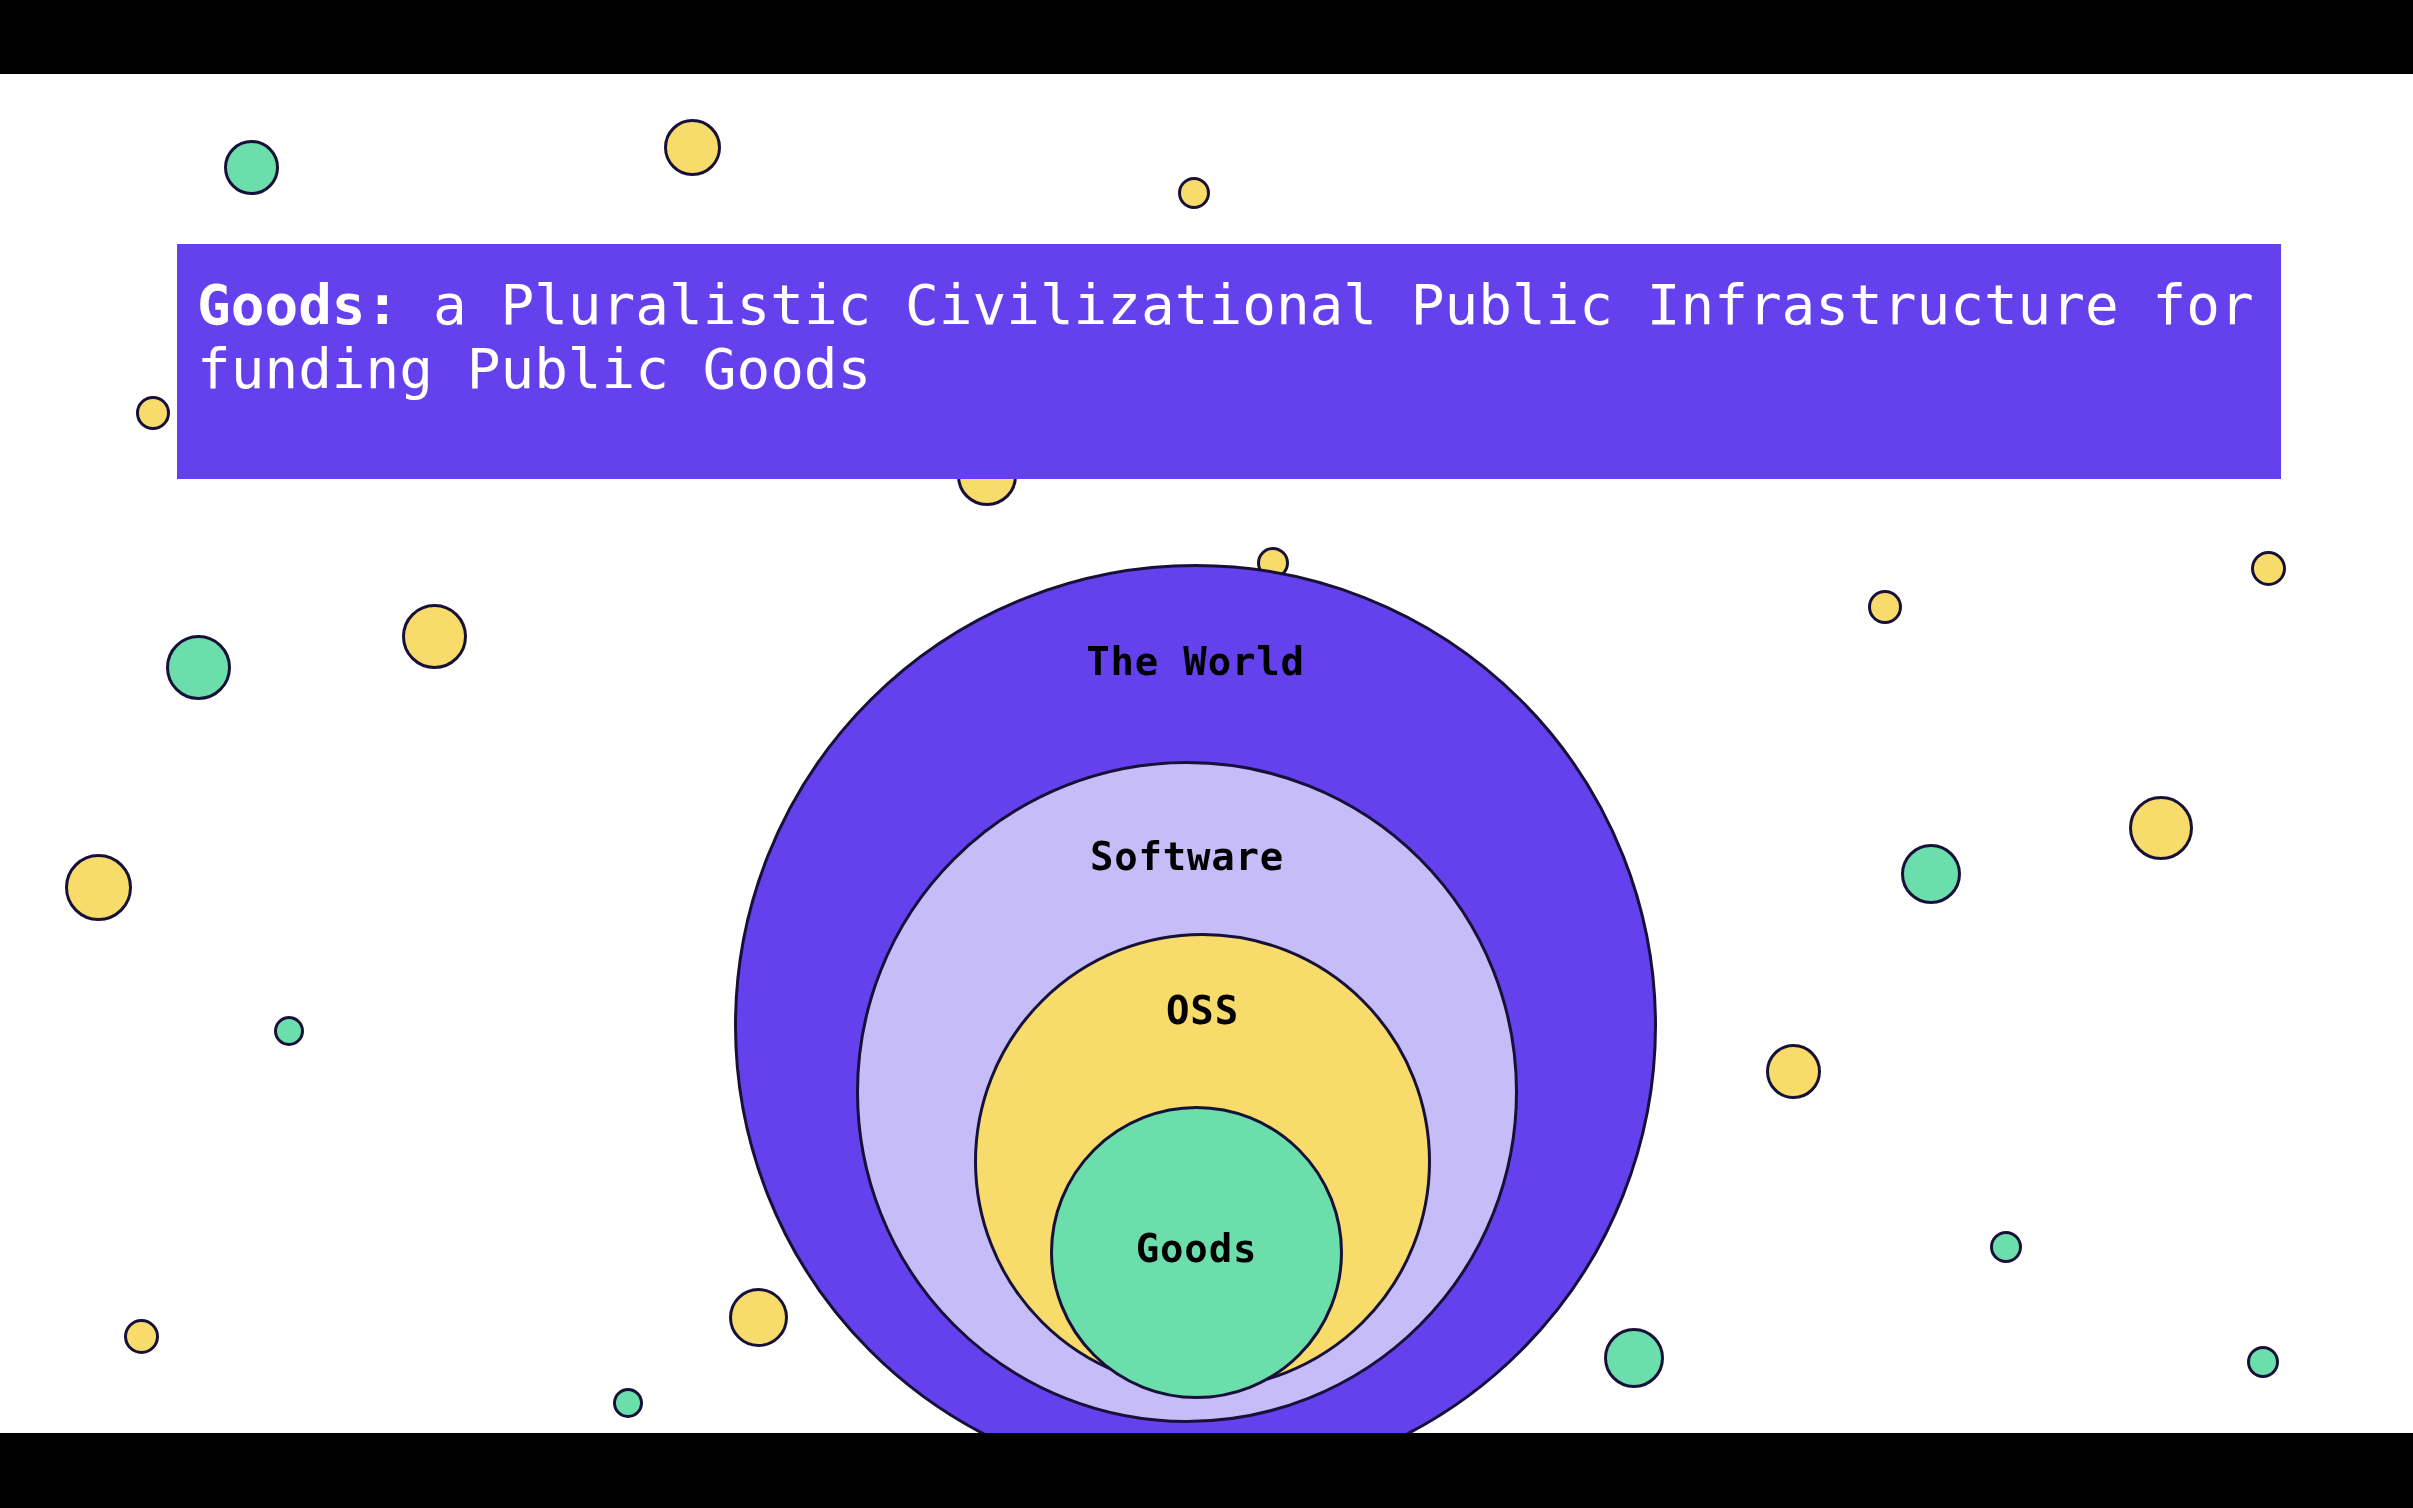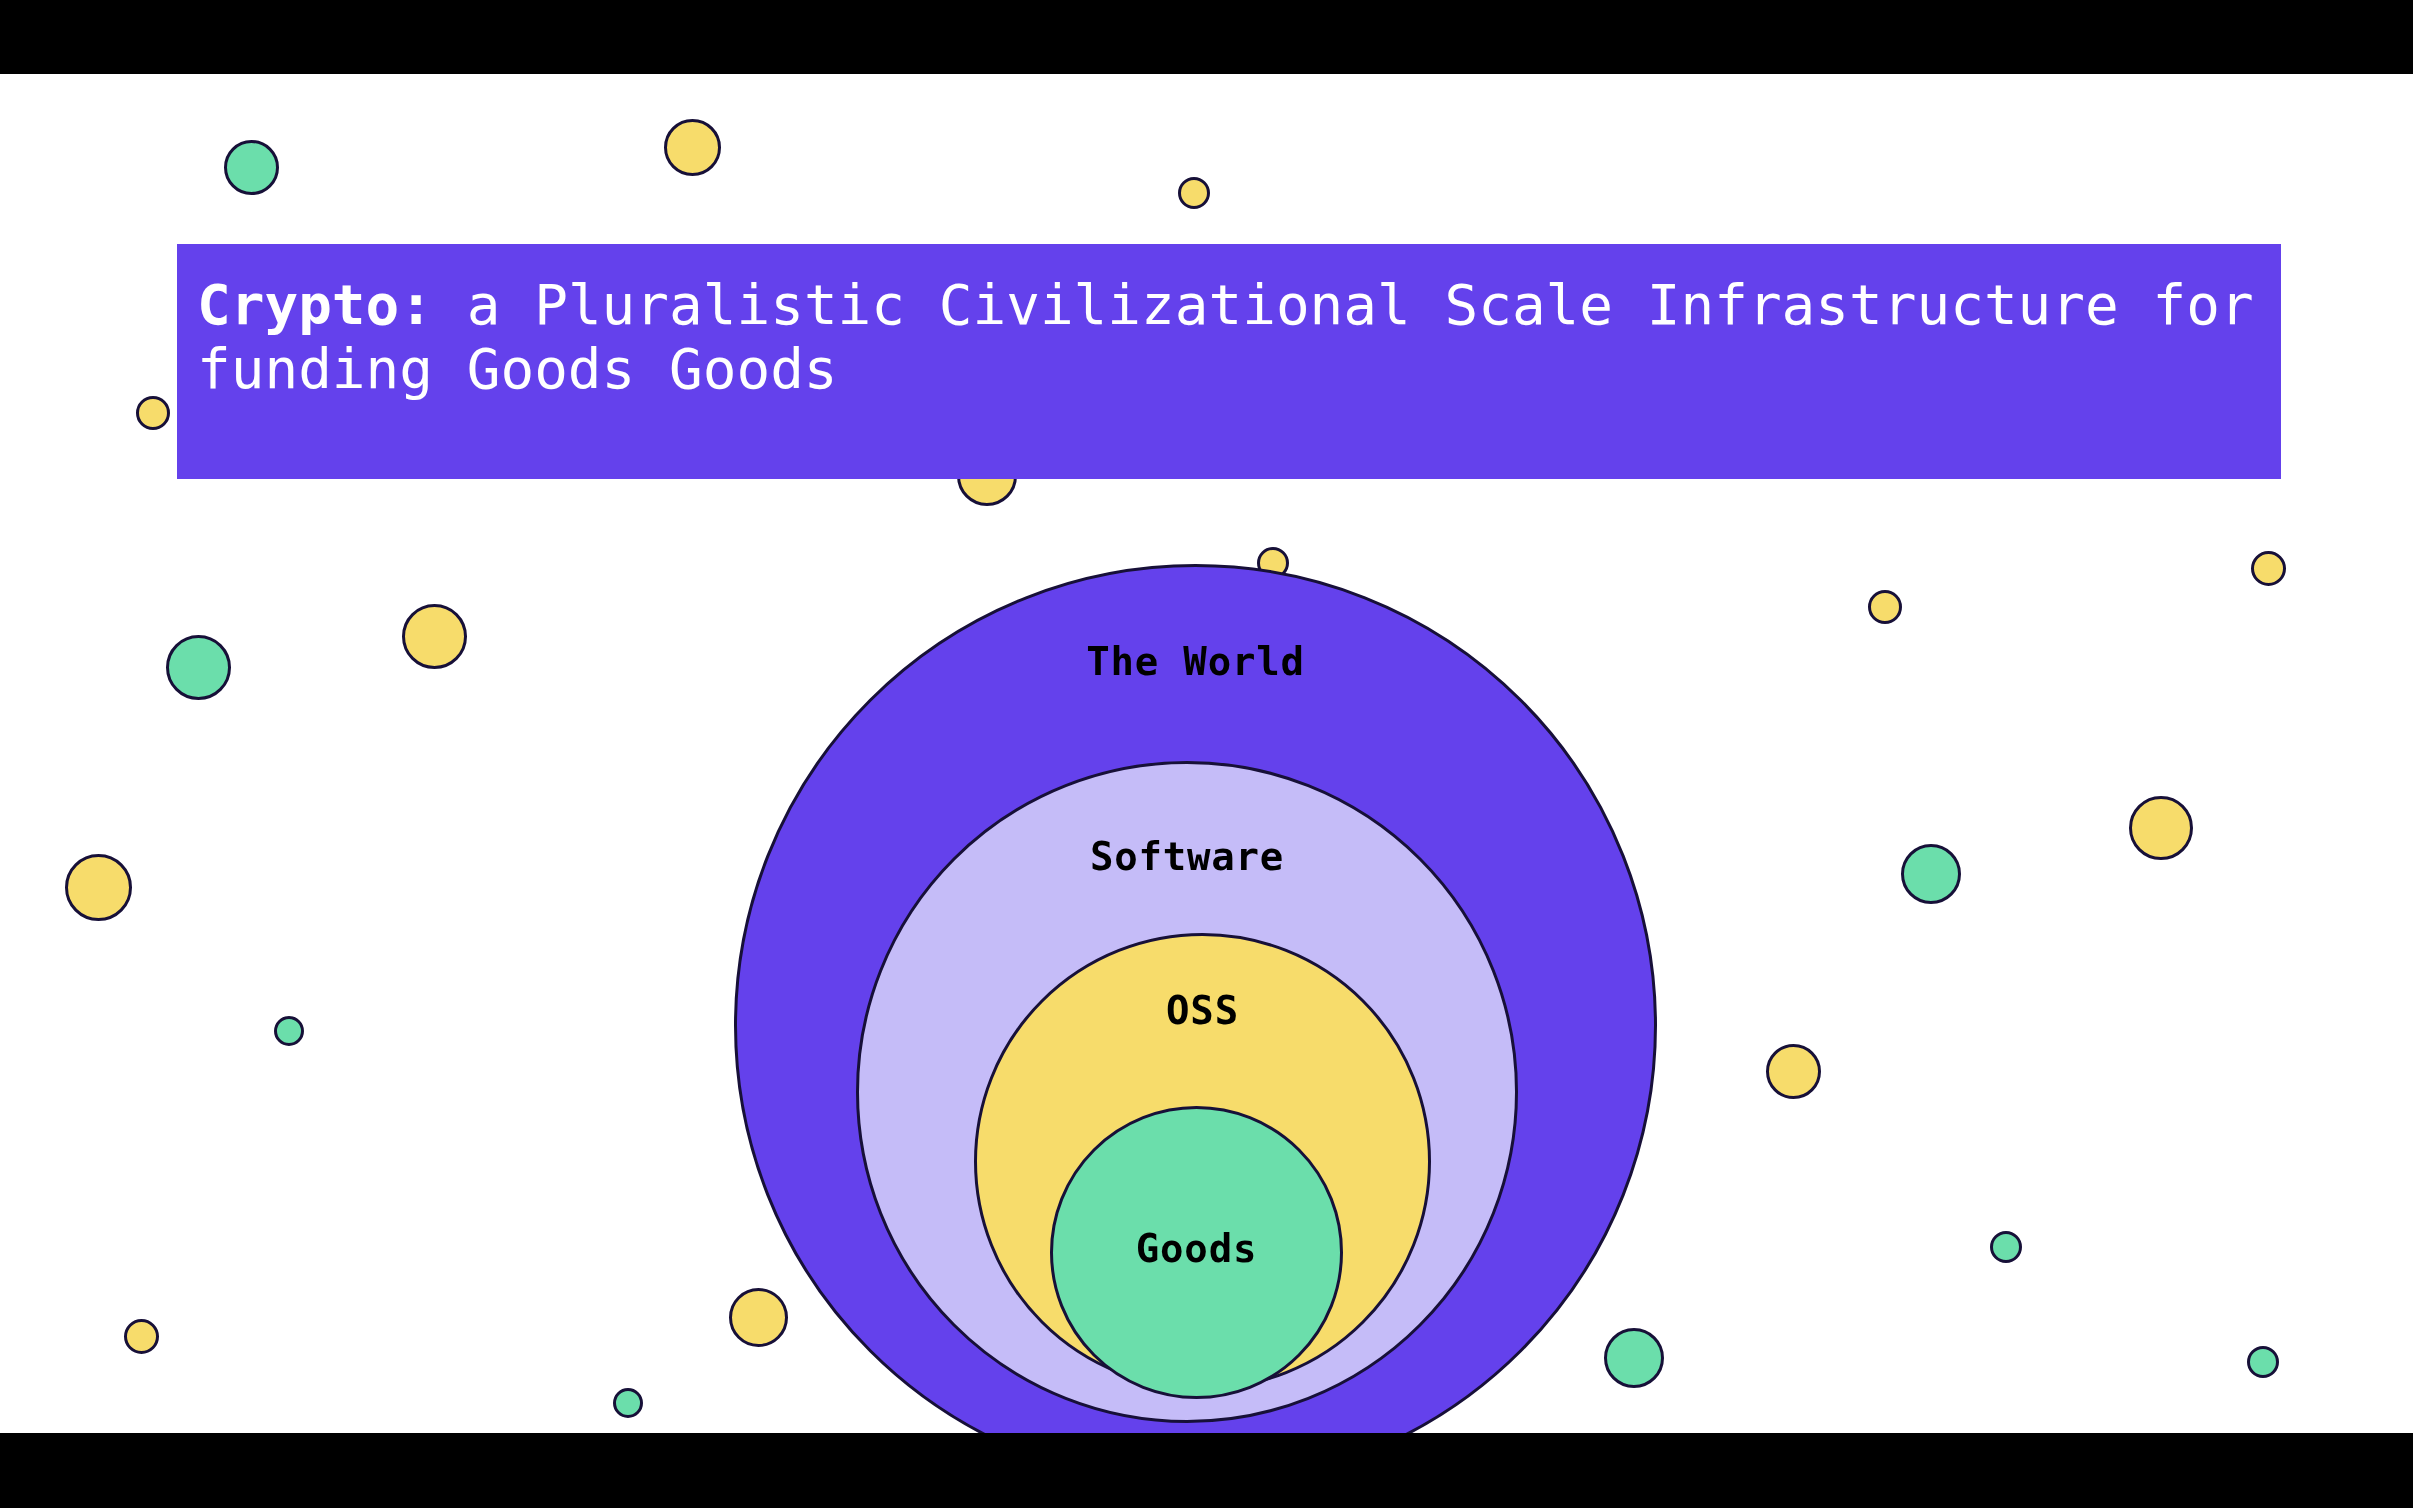--- a/index.html
+++ b/index.html
@@ -125,21 +125,21 @@
         <div class="dot" style="left: 1766px; top: 970px; width: 55px; height: 55px; background: rgb(247, 220, 107); border-color: rgb(23, 16, 56);"></div>
         <div class="dot" style="left: 1990px; top: 1157px; width: 32px; height: 32px; background: rgb(107, 222, 171); border-color: rgb(23, 16, 56);"></div>
         <div class="dot" style="left: 124px; top: 1245px; width: 35px; height: 35px; background: rgb(247, 220, 107); border-color: rgb(23, 16, 56);"></div>
         <div class="dot" style="left: 729px; top: 1214px; width: 59px; height: 59px; background: rgb(247, 220, 107); border-color: rgb(23, 16, 56);"></div>
         <div class="dot" style="left: 613px; top: 1314px; width: 30px; height: 30px; background: rgb(107, 222, 171); border-color: rgb(23, 16, 56);"></div>
         <div class="dot" style="left: 1604px; top: 1254px; width: 60px; height: 60px; background: rgb(107, 222, 171); border-color: rgb(23, 16, 56);"></div>
         <div class="dot" style="left: 2247px; top: 1272px; width: 32px; height: 32px; background: rgb(107, 222, 171); border-color: rgb(23, 16, 56);"></div>
       </div>
 
     <div id="title-banner" style="background: rgb(100, 65, 236);">
-      <div id="title-text" style="color: rgb(255, 255, 255);"><span class="strong">Crypto:</span><span> a Pluralistic Civilizational Scale Infrastructure for funding Goods Goods</span></div>
+      <div id="title-text" style="color: rgb(255, 255, 255);"><span class="strong">Goods:</span><span> a Pluralistic Civilizational Public Infrastructure for funding Public Goods</span></div>
     </div>
 
     <div id="venn">
 
       <div id="ring-world" class="ring" style="background: rgb(100, 65, 236); border-color: rgb(23, 16, 56);">
         <span class="ring-label">The World</span>
       </div>
 
       <div id="ring-software" class="ring" style="background: rgb(197, 188, 248); border-color: rgb(23, 16, 56);">
         <span class="ring-label">Software</span>

